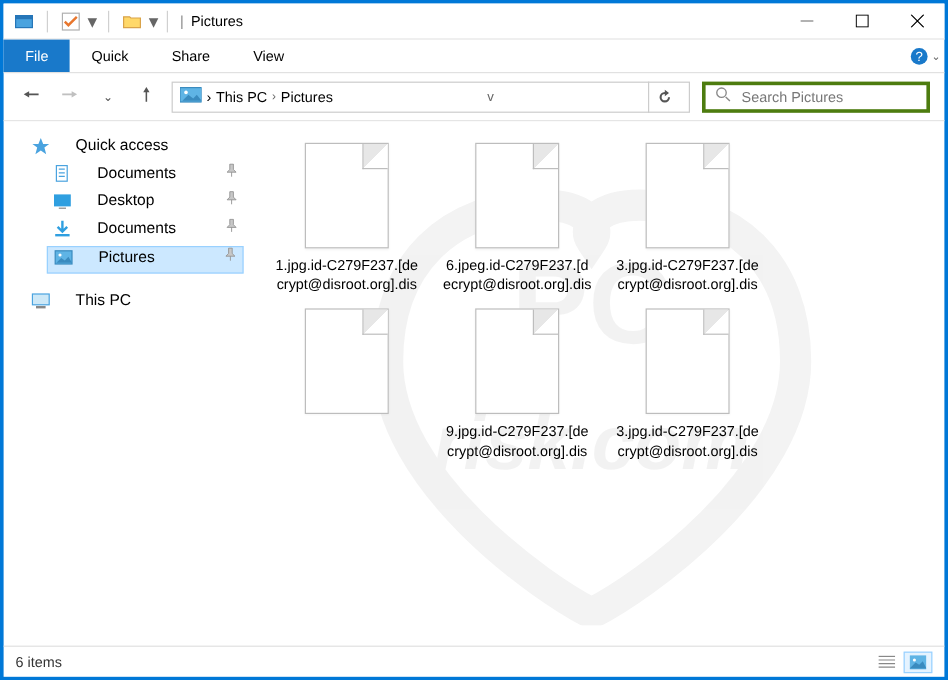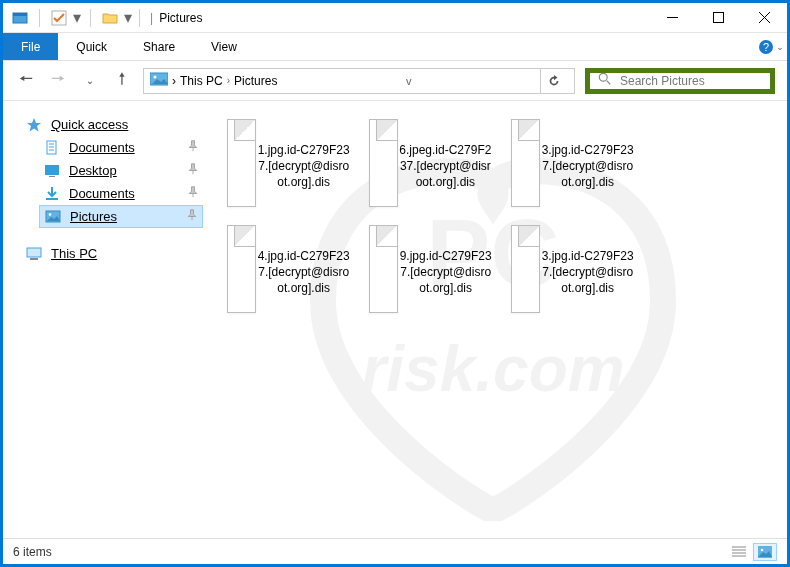--- a/index.html
+++ b/index.html
@@ -16,32 +16,32 @@
 .menubar .filetab { background: #1979ca; color: #fff; font-size: 12px; padding: 0 18px; display: flex; align-items: center; }
 .menubar .tab { font-size: 12px; padding: 0 18px; display: flex; align-items: center; color: #000; }
 .menubar .help { margin-left: auto; width: 32px; display: flex; align-items: center; justify-content: center; color: #1979ca; }
 .addrbar { height: 40px; display: flex; align-items: center; padding: 0 12px; gap: 10px; border-bottom: 1px solid #e5e5e5; }
 .addrbar .navbtn { width: 22px; height: 22px; display: flex; align-items: center; justify-content: center; color: #555; }
 .addrbar .navbtn.disabled { color: #c0c0c0; }
 .addrbar .breadcrumb { flex: 1; height: 26px; border: 1px solid #cccccc; display: flex; align-items: center; padding: 0 6px; font-size: 12px; gap: 4px; }
 .addrbar .crumb { display: flex; align-items: center; gap: 4px; }
 .addrbar .crumb .chev { color: #666; font-size: 10px; }
 .addrbar .refresh { width: 28px; height: 26px; border-left: 1px solid #ccc; display: flex; align-items: center; justify-content: center; margin-left: auto; }
-.addrbar .search { width: 190px; height: 26px; border: 5px solid #4d7c0f; display: flex; align-items: center; padding: 0 8px; font-size: 12px; color: #777; gap: 8px; }
+.addrbar .search { width: 190px; height: 26px; border: 3px solid #4d7c0f; display: flex; align-items: center; padding: 0 8px; font-size: 12px; color: #777; gap: 8px; }
 .mainarea { flex: 1; display: flex; overflow: hidden; position: relative; }
 .watermark { position: absolute; left: 280px; top: 40px; width: 420px; opacity: 0.06; pointer-events: none; z-index: 0; }
 .sidebar { width: 210px; padding: 12px 10px 10px 18px; font-size: 13px; color: #000; position: relative; z-index: 1; }
 .sidebar .group { margin-bottom: 14px; }
-.sidebar .item { display: flex; align-items: center; height: 23px; gap: 8px; padding: 0 4px; text-decoration: underline; }
+.sidebar .item { display: flex; align-items: flex-start; height: 23px; gap: 20px; padding: 0 4px; }
 .sidebar .item.selected { background: #cce8ff; border: 1px solid #99d1ff; height: 23px; }
 .sidebar .item .pin { margin-left: auto; color: #939393; font-size: 12px; }
 .sidebar .item .ico { width: 18px; height: 18px; display: flex; align-items: center; justify-content: center; }
 .sidebar .sub { padding-left: 18px; }
 .filegrid { flex: 1; padding: 18px 14px; display: flex; flex-wrap: wrap; align-content: flex-start; gap: 12px 18px; position: relative; z-index: 1; }
-.fileitem { width: 124px; display: flex; align-items: center; }
+.fileitem { width: 124px; display: flex; flex-direction: column; align-items: center; }
 .fileicon { width: 70px; height: 88px; background: #fff; border: 1px solid #bdbdbd; position: relative; margin-bottom: 6px; box-shadow: 0 1px 2px rgba(0,0,0,0.05); }
 .fileicon::after { content: ''; position: absolute; top: 0; right: 0; width: 20px; height: 20px; background: linear-gradient(135deg, #e7e7e7 50%, #fff 50%); border-left: 1px solid #bdbdbd; border-bottom: 1px solid #bdbdbd; }
 .filename { font-size: 12px; text-align: center; line-height: 1.35; word-break: break-all; color: #000; }
 .statusbar { height: 26px; border-top: 1px solid #e0e0e0; display: flex; align-items: center; padding: 0 10px; font-size: 12px; color: #333; gap: 40px; }
 .statusbar .viewbtns { margin-left: auto; display: flex; gap: 2px; }
 .statusbar .viewbtn { width: 24px; height: 18px; border: 1px solid transparent; display: flex; align-items: center; justify-content: center; }
 .statusbar .viewbtn.active { border-color: #99d1ff; background: #e5f3ff; }
 .svgico { width: 16px; height: 16px; }
 </style>
 </head>
@@ -245,21 +245,20 @@
       <div class="fileitem">
         <div class="fileicon"></div>
         <div class="filename">6.jpeg.id-C279F237.[decrypt@disroot.org].dis</div>
       </div>
       <div class="fileitem">
         <div class="fileicon"></div>
         <div class="filename">3.jpg.id-C279F237.[decrypt@disroot.org].dis</div>
       </div>
       <div class="fileitem">
         <div class="fileicon"></div>
-        <div class="filename">4.jpg.id-C279F237.[decrypt@disroot.org].dis</div>
       </div>
       <div class="fileitem">
         <div class="fileicon"></div>
         <div class="filename">9.jpg.id-C279F237.[decrypt@disroot.org].dis</div>
       </div>
       <div class="fileitem">
         <div class="fileicon"></div>
         <div class="filename">3.jpg.id-C279F237.[decrypt@disroot.org].dis</div>
       </div>
     </div>

